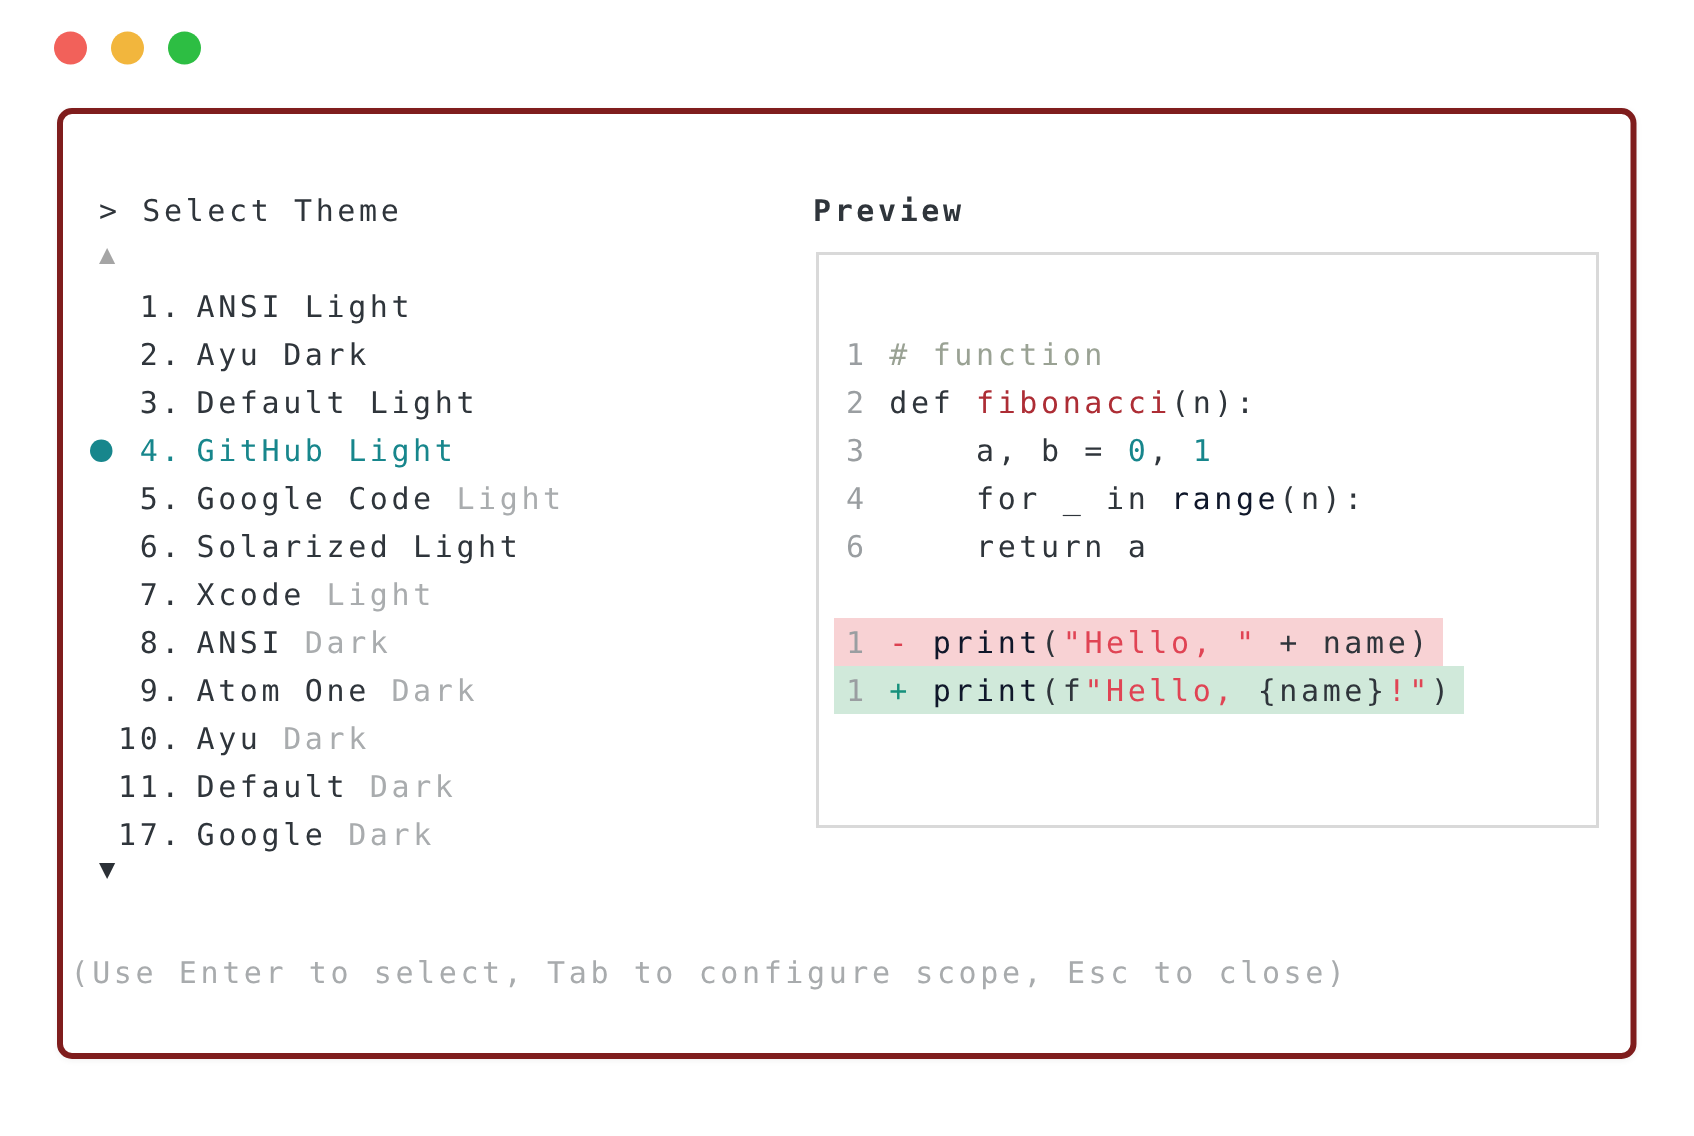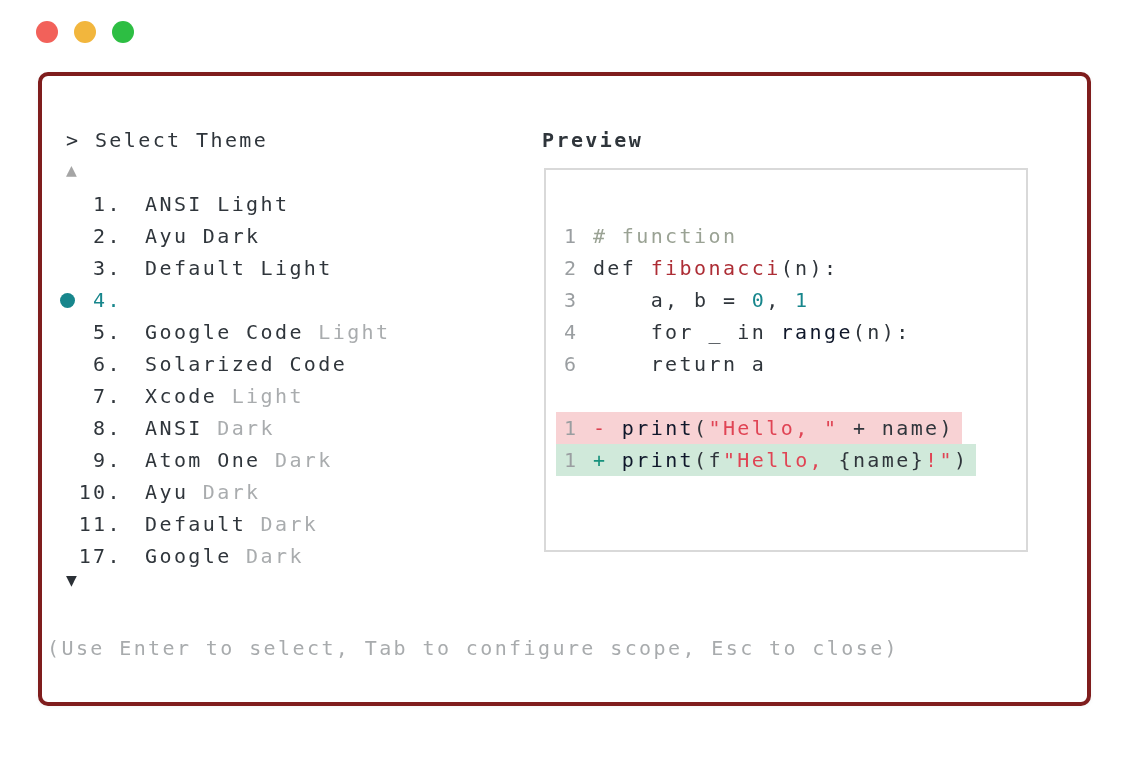--- a/index.html
+++ b/index.html
@@ -27,29 +27,29 @@
                font-size: 18px; letter-spacing: 0; color: #a5a5a5; }
   .scroll-down { position: absolute; left: 24px; top: 490px; height: 28px; line-height: 28px;
                  font-size: 18px; letter-spacing: 0; color: #2b3036; }
 
   
   .theme-list { position: absolute; left: 14px; top: 112px; }
   .theme-row { display: flex; align-items: center; height: 32px; white-space: pre; cursor: default; }
   .dot-col { display: inline-flex; width: 22px; justify-content: center; align-items: center; }
   .dot { width: 15px; height: 15px; border-radius: 50%; background: #17868c; }
   .num-col { display: inline-block; width: 44px; text-align: right; }
-  .theme-label { margin-left: 23px; }
+  .theme-label { margin-left: 9px; }
   .theme-muted { color: #a9acae; }
   .theme-row.selected .num-col,
   .theme-row.selected .theme-label,
   .theme-row.selected .theme-muted { color: #17868c; }
 
   
   .preview-box {
-    position: absolute; left: 502px; top: 92px; width: 484px; height: 384px;
+    position: absolute; left: 502px; top: 92px; width: 522px; height: 384px;
     border: 2px solid #d9d9d9; background: #ffffff; box-sizing: border-box;
   }
   .code-area { position: absolute; left: 0; top: 50px; width: 100%; }
   .code-line { height: 32px; line-height: 32px; padding-left: 18px; white-space: pre; }
   .gutter { color: #9a9ea1; }
   .spacer-line { height: 32px; }
   .diff-line { height: 32px; line-height: 32px; padding-left: 10px; white-space: pre; }
   .diff-bg { display: inline-block; height: 32px; line-height: 32px; padding: 0 8px; }
   .diff-bg.removed { background: #f8d2d4; }
   .diff-bg.added { background: #d0e9da; }
@@ -80,23 +80,23 @@
   <div class="prompt-row"><span>&gt;</span><span> </span><span>Select Theme</span></div>
 
   <div class="preview-label">Preview</div>
 
   <div class="scroll-up">▲</div>
 
   <div class="theme-list">
       <div class="theme-row"><span class="dot-col"></span><span class="num-col">1.</span><span class="theme-label">ANSI Light</span></div>
       <div class="theme-row"><span class="dot-col"></span><span class="num-col">2.</span><span class="theme-label">Ayu Dark</span></div>
       <div class="theme-row"><span class="dot-col"></span><span class="num-col">3.</span><span class="theme-label">Default Light</span></div>
-      <div class="theme-row selected"><span class="dot-col"><span class="dot"></span></span><span class="num-col">4.</span></div>
+      <div class="theme-row selected"><span class="dot-col"><span class="dot"></span></span><span class="num-col">4.</span><span class="theme-label">GitHub Light</span></div>
       <div class="theme-row"><span class="dot-col"></span><span class="num-col">5.</span><span class="theme-label">Google Code</span><span class="theme-muted"> Light</span></div>
-      <div class="theme-row"><span class="dot-col"></span><span class="num-col">6.</span><span class="theme-label">Solarized Code</span></div>
+      <div class="theme-row"><span class="dot-col"></span><span class="num-col">6.</span><span class="theme-label">Solarized Light</span></div>
       <div class="theme-row"><span class="dot-col"></span><span class="num-col">7.</span><span class="theme-label">Xcode</span><span class="theme-muted"> Light</span></div>
       <div class="theme-row"><span class="dot-col"></span><span class="num-col">8.</span><span class="theme-label">ANSI</span><span class="theme-muted"> Dark</span></div>
       <div class="theme-row"><span class="dot-col"></span><span class="num-col">9.</span><span class="theme-label">Atom One</span><span class="theme-muted"> Dark</span></div>
       <div class="theme-row"><span class="dot-col"></span><span class="num-col">10.</span><span class="theme-label">Ayu</span><span class="theme-muted"> Dark</span></div>
       <div class="theme-row"><span class="dot-col"></span><span class="num-col">11.</span><span class="theme-label">Default</span><span class="theme-muted"> Dark</span></div>
       <div class="theme-row"><span class="dot-col"></span><span class="num-col">17.</span><span class="theme-label">Google</span><span class="theme-muted"> Dark</span></div>
     </div>
 
   <div class="scroll-down">▼</div>
 

